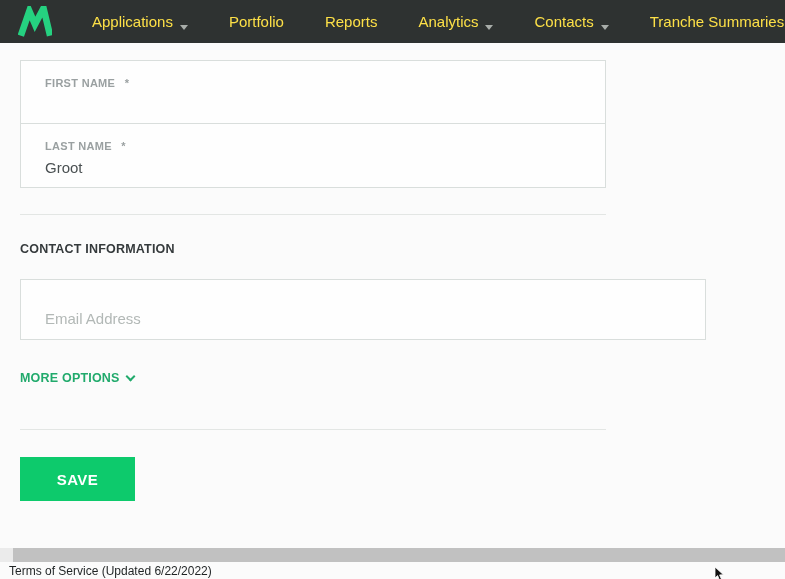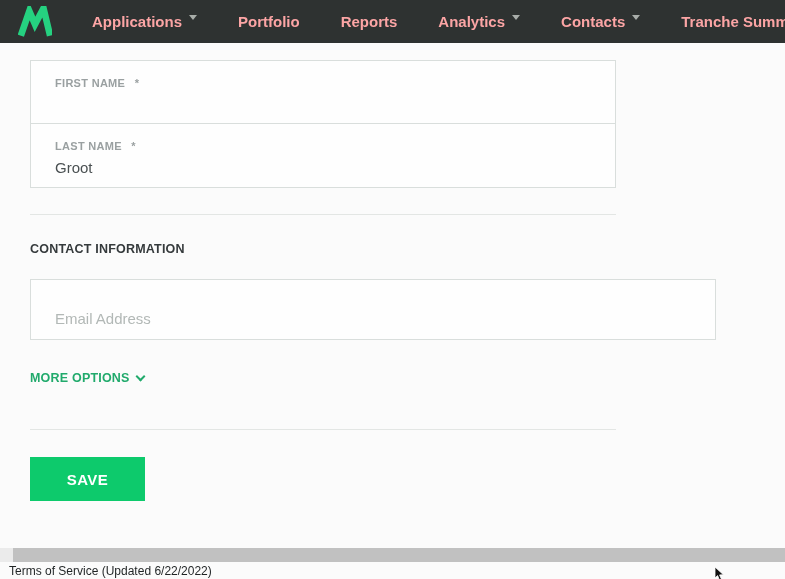--- a/index.html
+++ b/index.html
@@ -9,31 +9,31 @@
     background:#fbfbfb; color:#4a5052; position:relative;
   }
 
   
   .nav {
     height:43px; background:#2e3231; display:flex; align-items:center;
     white-space:nowrap; overflow:hidden;
   }
   .logo { margin:0 40px 0 18px; flex:0 0 auto; display:block; }
   .nav-item {
-    color:#fca5a5; font-size:15px; font-weight:bold; margin-right:41px;
-    display:inline-flex; align-items:flex-start; cursor:pointer; flex:0 0 auto;
+    color:#fde047; font-size:15px; font-weight:normal; margin-right:41px;
+    display:inline-flex; align-items:flex-end; cursor:pointer; flex:0 0 auto;
   }
   .caret {
     width:0; height:0; display:inline-block; margin-left:7px; margin-top:2px;
     border-left:4px solid transparent; border-right:4px solid transparent;
     border-top:5px solid #a8ada9;
   }
 
   
-  .content { padding-left:30px; width:600px; }
+  .content { padding-left:20px; width:600px; }
   .name-group {
     margin-top:17px; width:586px; background:#fefefe;
     border:1px solid #d9dedc;
   }
   .field-cell { height:63px; padding:12px 24px 0 24px; }
   .field-cell.first { border-bottom:1px solid #d9dedc; }
   .field-label {
     font-size:11px; font-weight:bold; color:#9aa0a1; letter-spacing:.3px;
   }
   .req { color:#9aa0a1; font-size:11px; font-weight:bold; margin-left:5px; }

